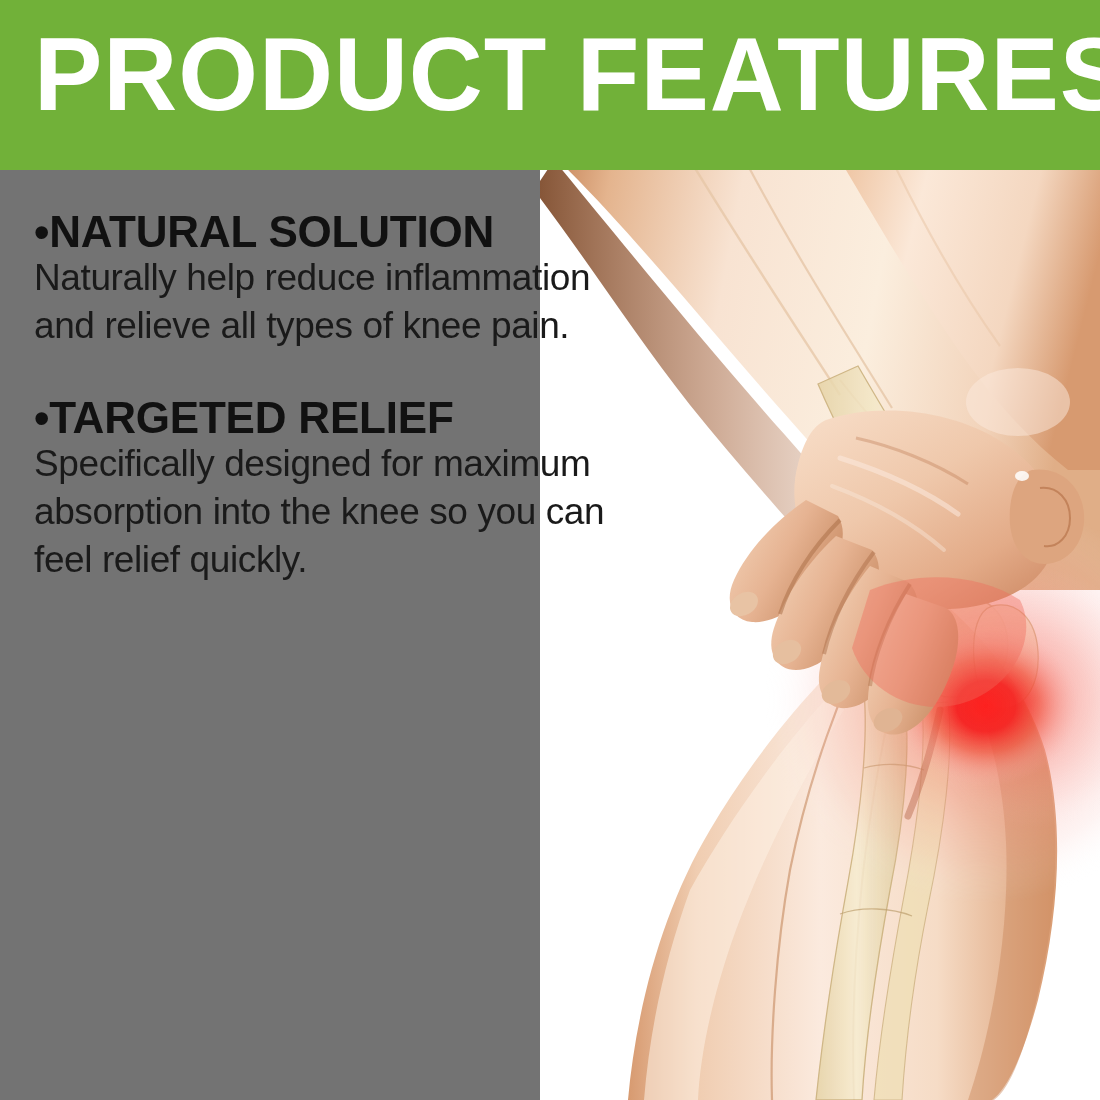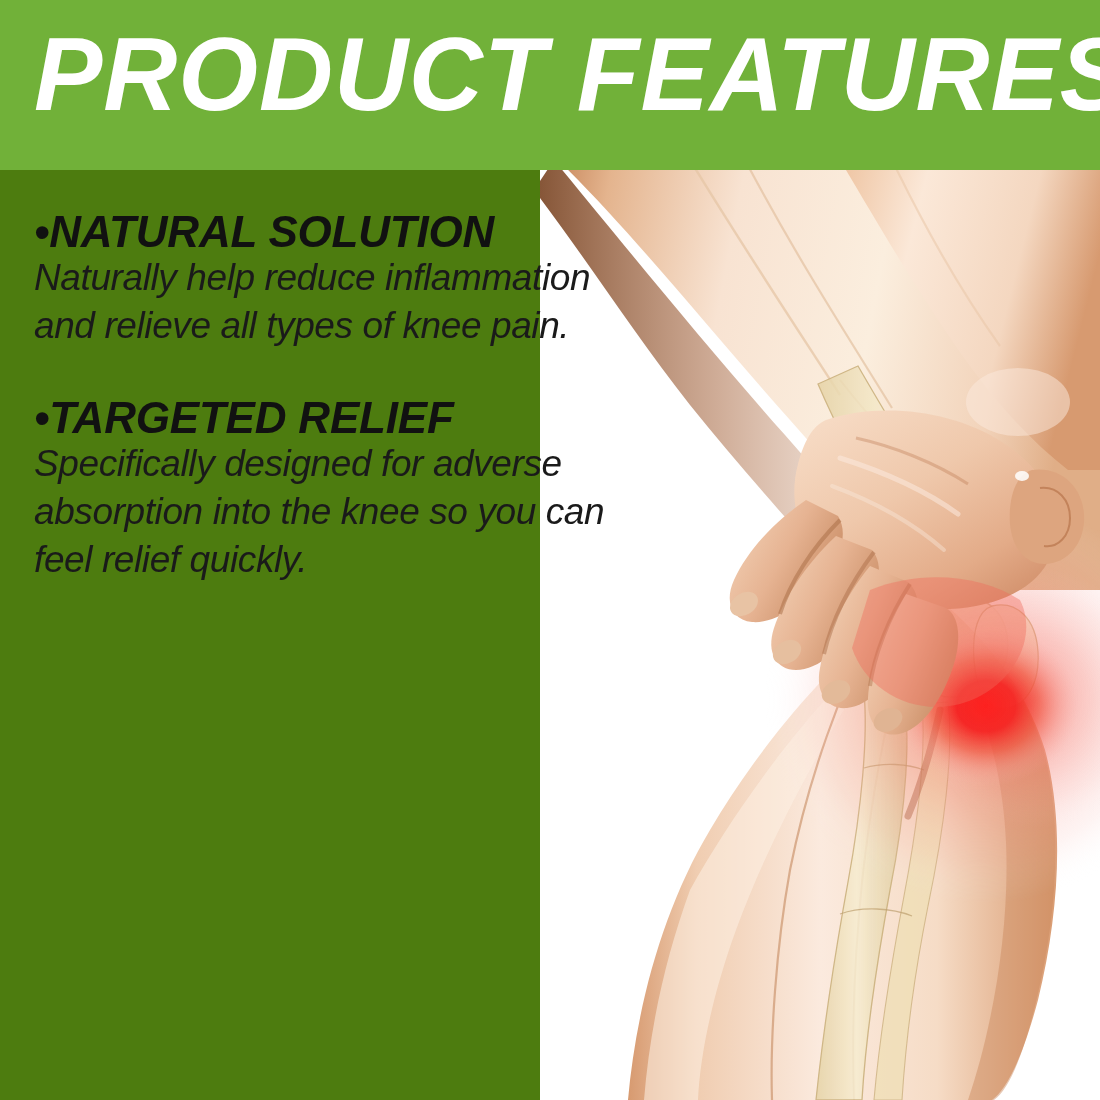--- a/index.html
+++ b/index.html
@@ -7,23 +7,22 @@
     padding: 0;
     background: #ffffff;
   }
   body {
     font-family: "Liberation Sans", sans-serif;
   }
   #page {
     position: relative;
     width: 1100px;
     height: 1100px;
-    background: #4d7c0f;
+    background: #737373;
     overflow: hidden;
-    font-style: italic;
   }
 
   
   #header-banner {
     position: absolute;
     left: 0;
     top: 0;
     width: 1100px;
     height: 170px;
     background: #71b139;
@@ -332,18 +331,18 @@
     <div class="feature-block">
       <div class="feature-heading">•NATURAL SOLUTION</div>
       <div class="feature-body">Naturally help reduce inflammation and relieve all types of knee pain.</div>
     </div>
 
     <div class="feature-block">
     </div>
 
     <div class="feature-block">
       <div class="feature-heading">•TARGETED RELIEF</div>
-      <div class="feature-body">Specifically designed for adverse absorption into the knee so you can feel relief quickly.</div>
+      <div class="feature-body">Specifically designed for maximum absorption into the knee so you can feel relief quickly.</div>
     </div>
 
   </div>
 
 </div>
 
 </body></html>

